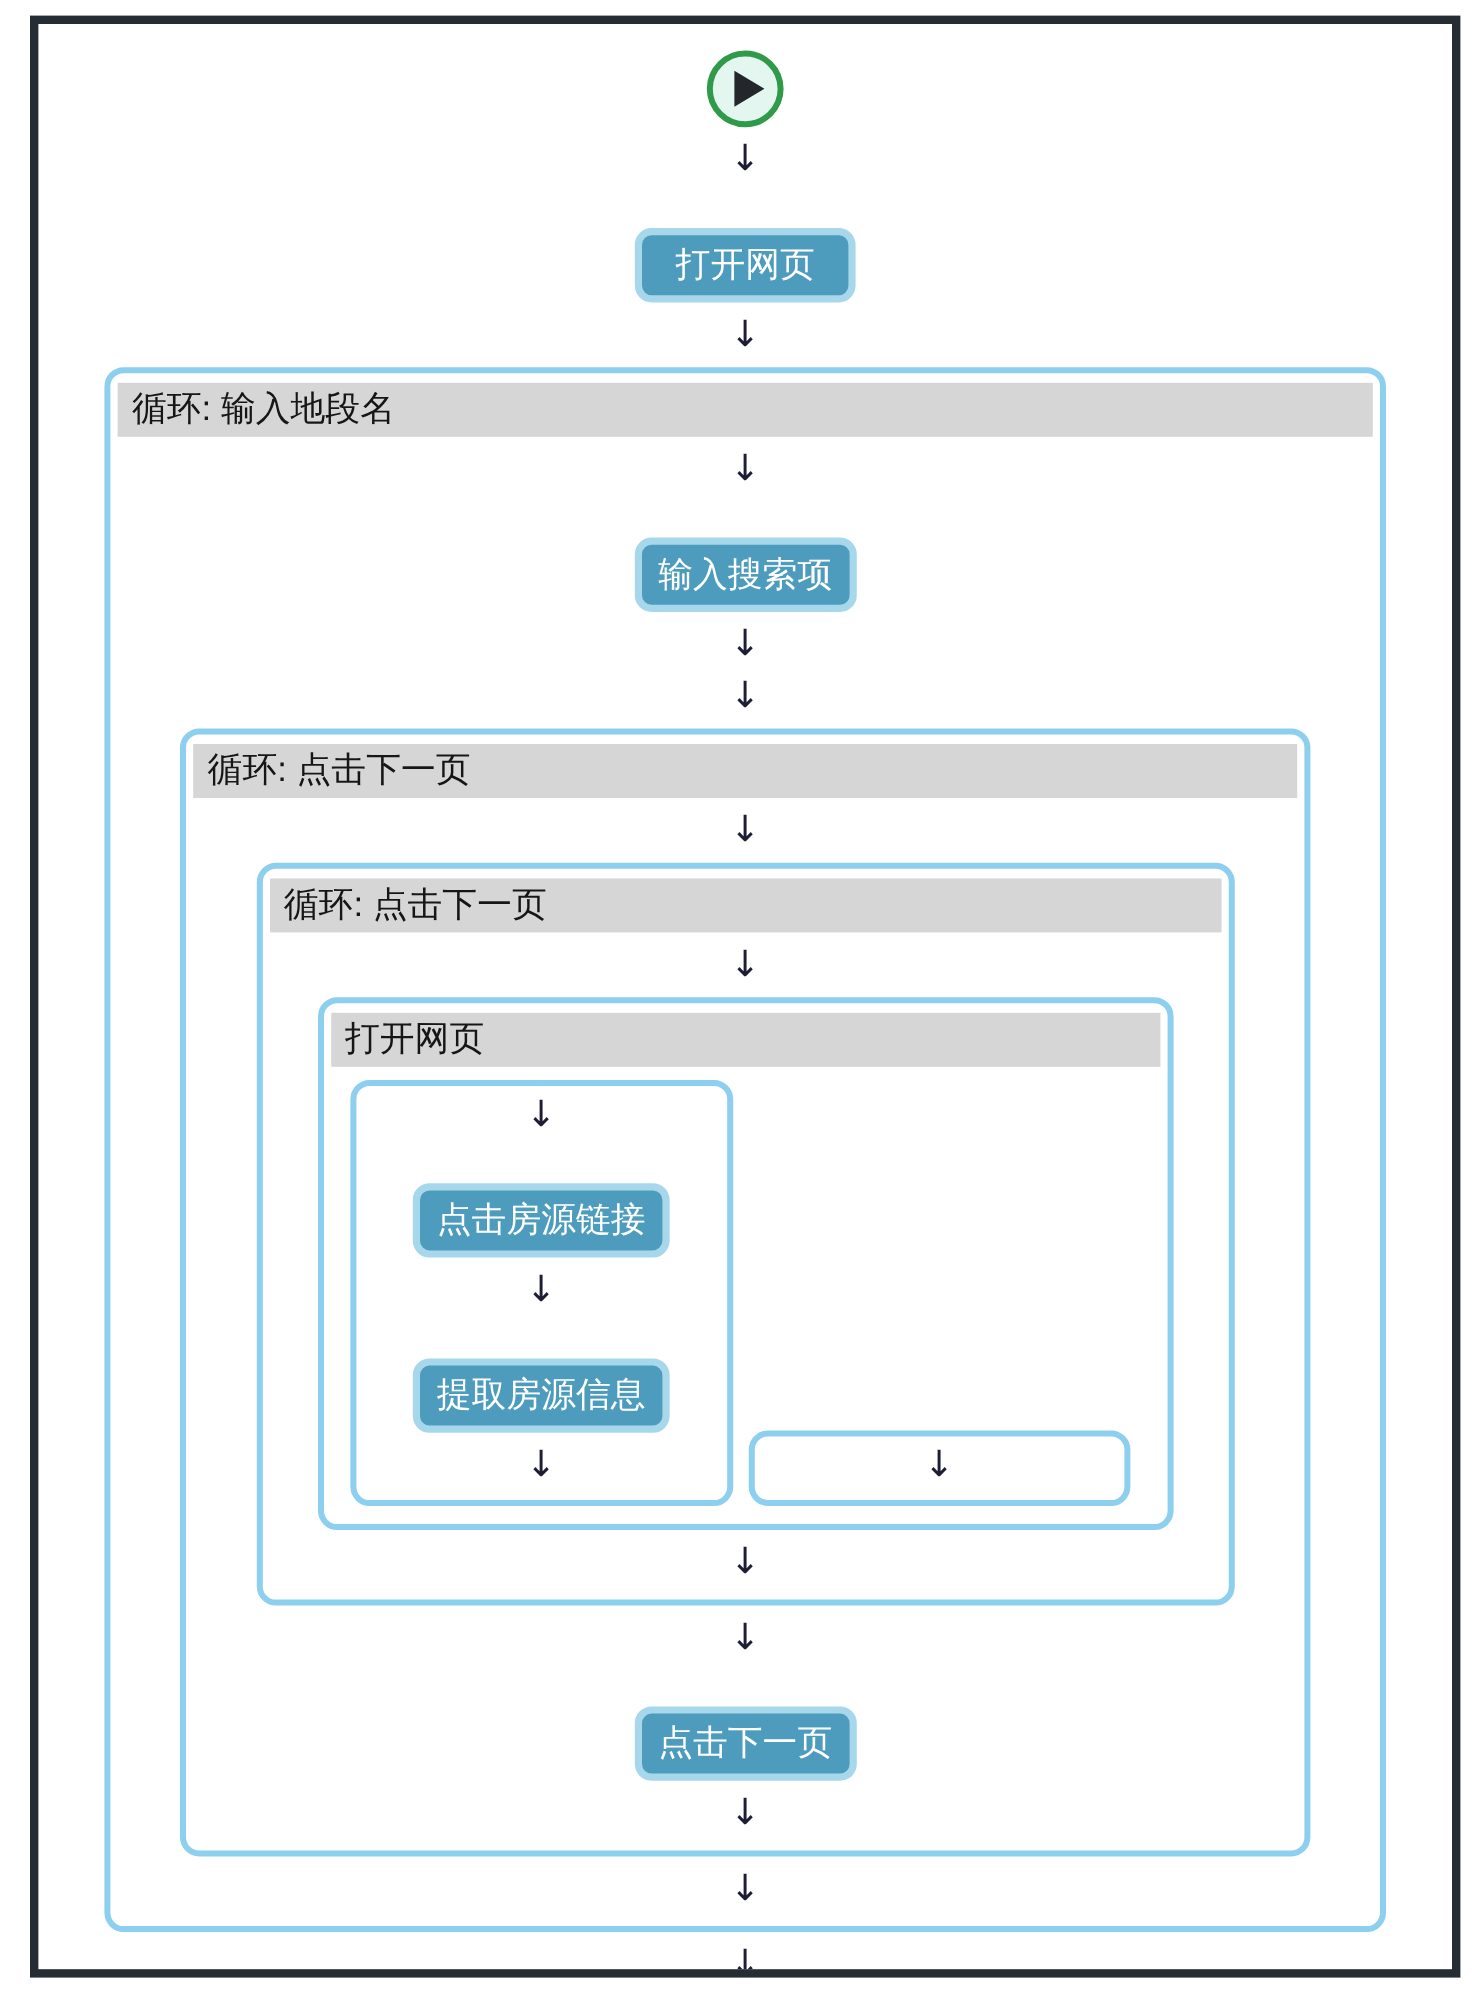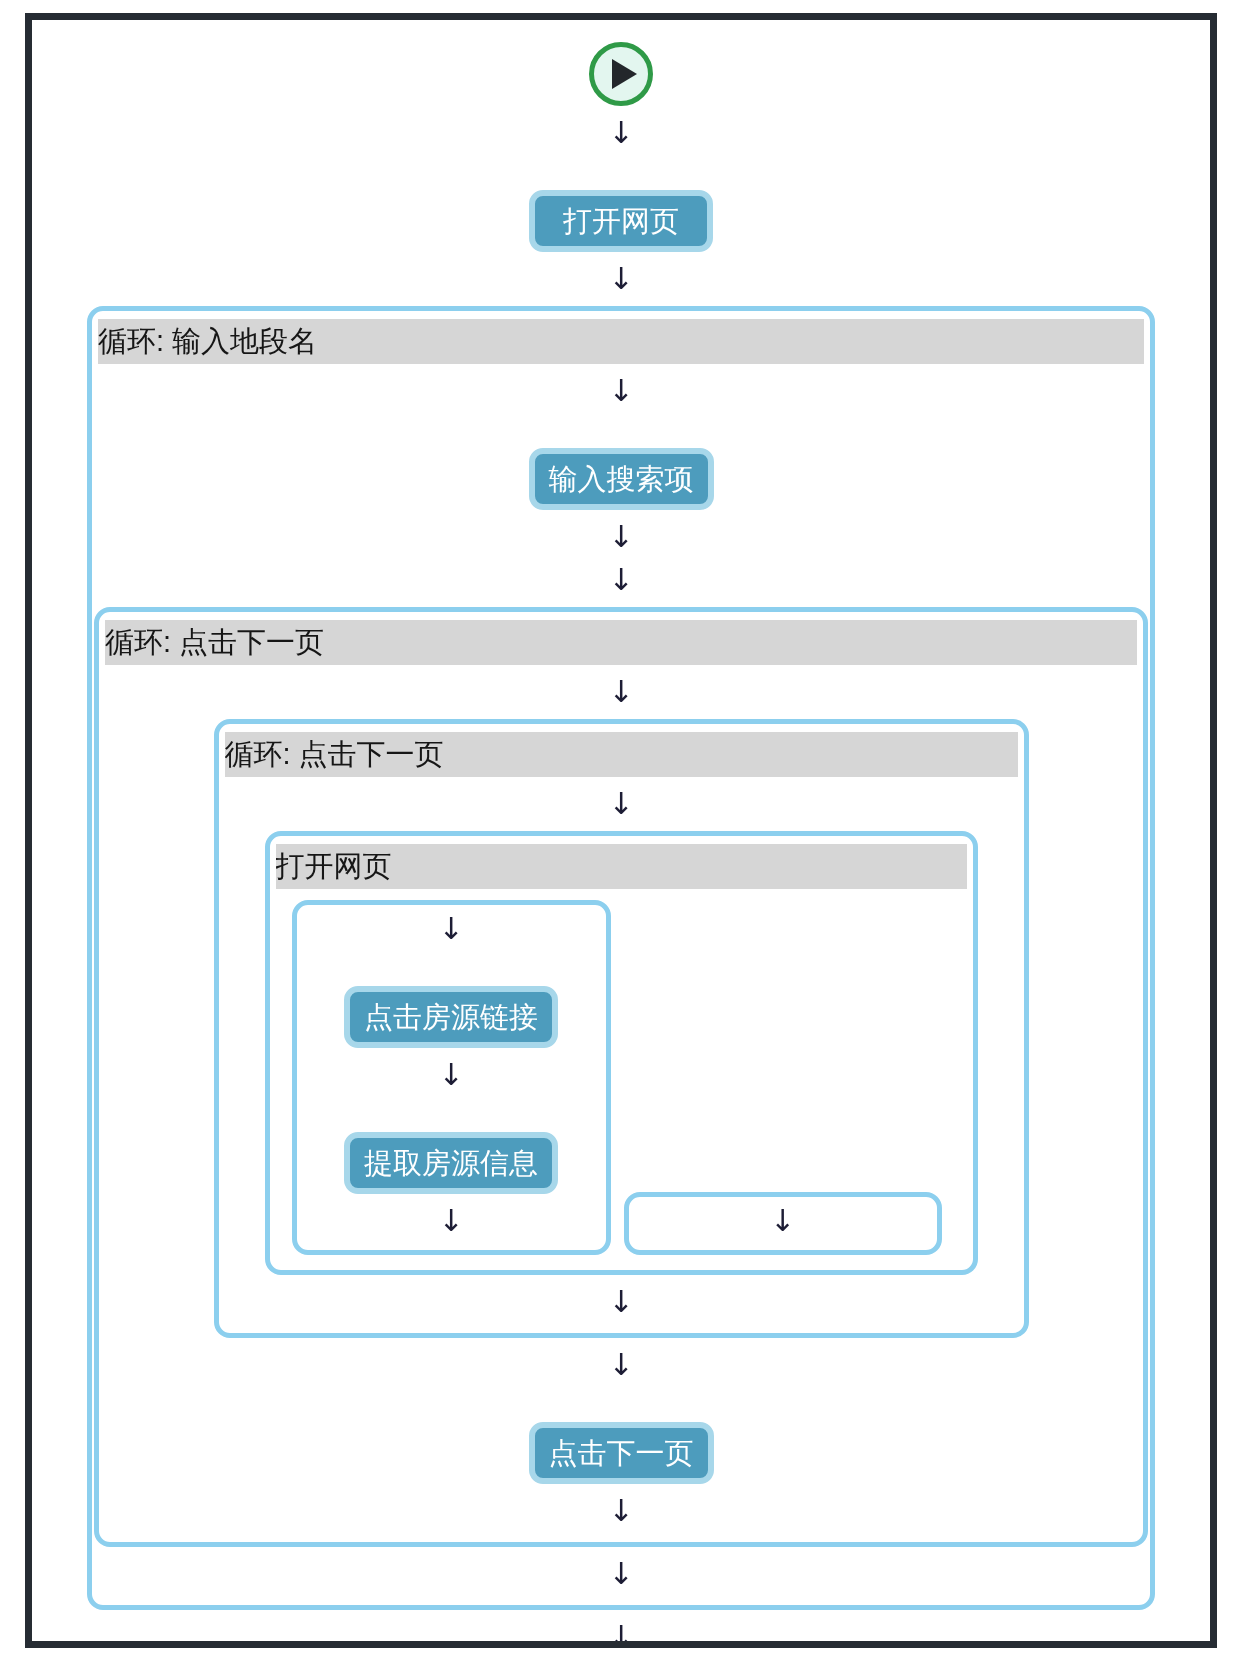--- a/index.html
+++ b/index.html
@@ -84,27 +84,28 @@
     padding: 8px 6px 15px 6px;
     flex: 0 0 auto;
   }
   .loophead {
     align-self: stretch;
     background: #d6d6d6;
     height: 45px;
     line-height: 45px;
     font-size: 29px;
     color: #161616;
+    padding-left: 12px;
     text-align: left;
     white-space: nowrap;
     overflow: hidden;
     cursor: pointer;
   }
   .w-outer { width: 1068px; }
-  .w-loop2 { width: 1054px; justify-content: space-between; }
+  .w-loop2 { width: 942px; justify-content: space-between; }
   .w-loop3 { width: 815px; }
   .w-cond  { width: 713px; }
   .branch1 { width: 319px; padding-bottom: 13px; }
   .branch2 { width: 318px; padding-bottom: 13px; }
   .branches {
     align-self: flex-start;
     margin-left: 16px;
     display: flex;
     align-items: flex-end;
     gap: 13px;

